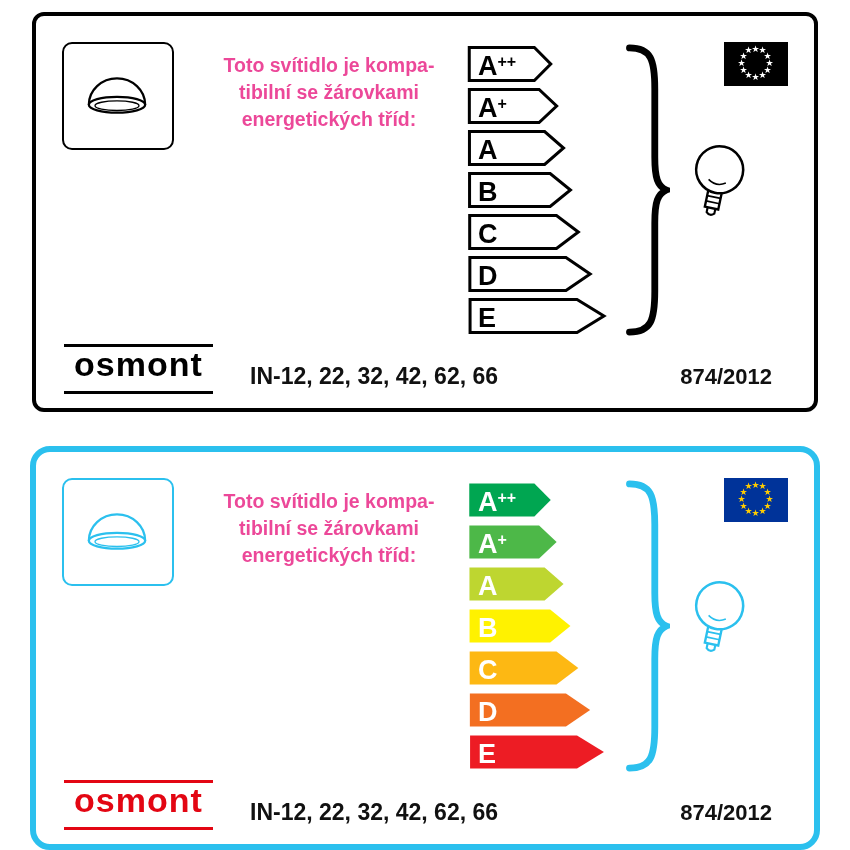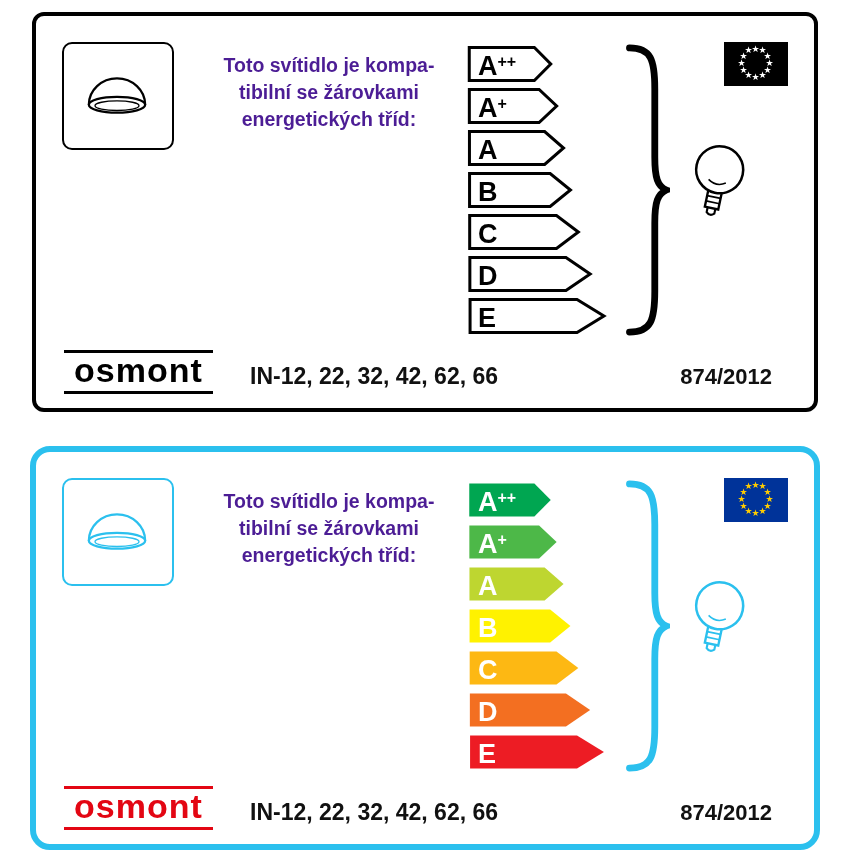--- a/index.html
+++ b/index.html
@@ -5,21 +5,21 @@
   html,body{margin:0;padding:0;background:#ffffff;}
   body{width:850px;height:850px;font-family:"Liberation Sans","DejaVu Sans",sans-serif;overflow:hidden;}
   .page{padding-top:12px;}
   .card{position:relative;width:778px;height:392px;margin:0 auto;border-style:solid;background:#ffffff;box-sizing:content-box;}
   .card-mono{border-width:4px;border-radius:12px;margin-bottom:34px;}
   .card-color{border-width:6px;border-radius:20px;}
 
   .lamp-box{position:absolute;left:26px;top:26px;width:108px;height:104px;border:2.5px solid;border-radius:10px;}
   .lamp{position:absolute;left:4px;top:8px;width:98px;height:88px;}
 
-  .compat-text{position:absolute;left:142px;top:36px;width:302px;text-align:center;font-weight:bold;font-size:19.5px;line-height:27px;color:#4c1d95;}
+  .compat-text{position:absolute;left:142px;top:36px;width:302px;text-align:center;font-weight:bold;font-size:19.5px;line-height:27px;color:#ec4899;}
   .compat-text span{display:block;}
 
   .arrows{position:absolute;left:432px;top:30px;}
   .arrow{position:relative;height:36px;margin-bottom:6px;}
   .arrow svg{position:absolute;left:0;top:0;width:100%;height:100%;overflow:visible;}
   .arrow:nth-child(1){width:84px;}
   .arrow:nth-child(2){width:90px;}
   .arrow:nth-child(3){width:97px;}
   .arrow:nth-child(4){width:104px;}
   .arrow:nth-child(5){width:112px;}
@@ -28,21 +28,21 @@
   .cls{position:absolute;left:10px;top:0;line-height:36px;font-weight:bold;}
   .cls b{font-size:27px;}
   .cls sup{font-size:16px;position:relative;top:-2px;vertical-align:super;}
 
   .brace{position:absolute;left:588px;top:28px;width:46px;height:292px;}
   .bulb{position:absolute;left:644px;top:124px;width:72px;height:94px;transform:rotate(12deg);}
 
   .eu-flag{position:absolute;right:26px;top:26px;width:64px;height:44px;}
   .star{position:absolute;font-size:9px;line-height:1;}
 
-  .brand{position:absolute;left:28px;bottom:14px;font-weight:bold;font-size:34px;letter-spacing:1px;line-height:1.05;border-top:3px solid;border-bottom:3px solid;padding:0 10px 2px 10px;}
+  .brand{position:absolute;left:28px;bottom:14px;font-weight:bold;font-size:34px;letter-spacing:1px;line-height:1.05;border-top:3px solid;border-bottom:3px solid;padding:0 10px 8px 10px;}
   .models{position:absolute;left:214px;bottom:18px;font-weight:bold;font-size:23px;color:#111;}
   .regulation{position:absolute;right:42px;bottom:18px;font-weight:bold;font-size:22px;color:#111;}
 </style>
 </head>
 <body>
 
 <div class="page">
 
   <section class="card card-mono" style="border-color: rgb(0, 0, 0);">
     <div class="lamp-box" style="border-color: rgb(0, 0, 0);">

